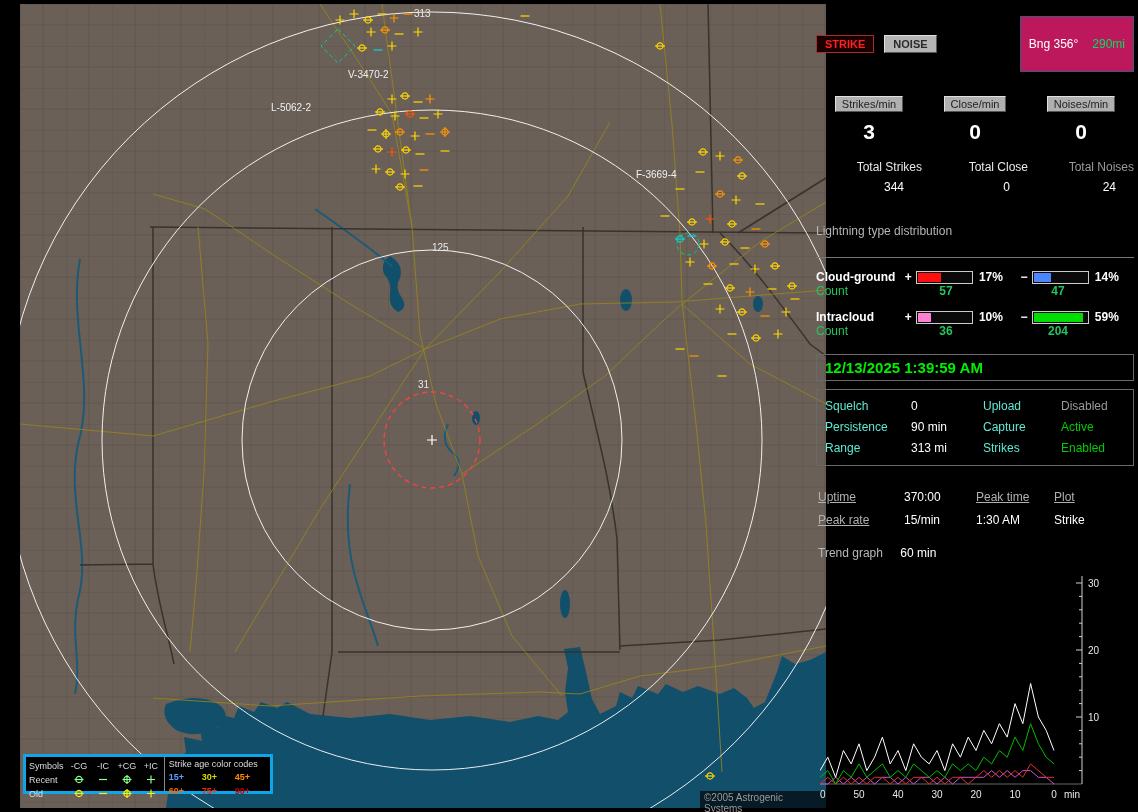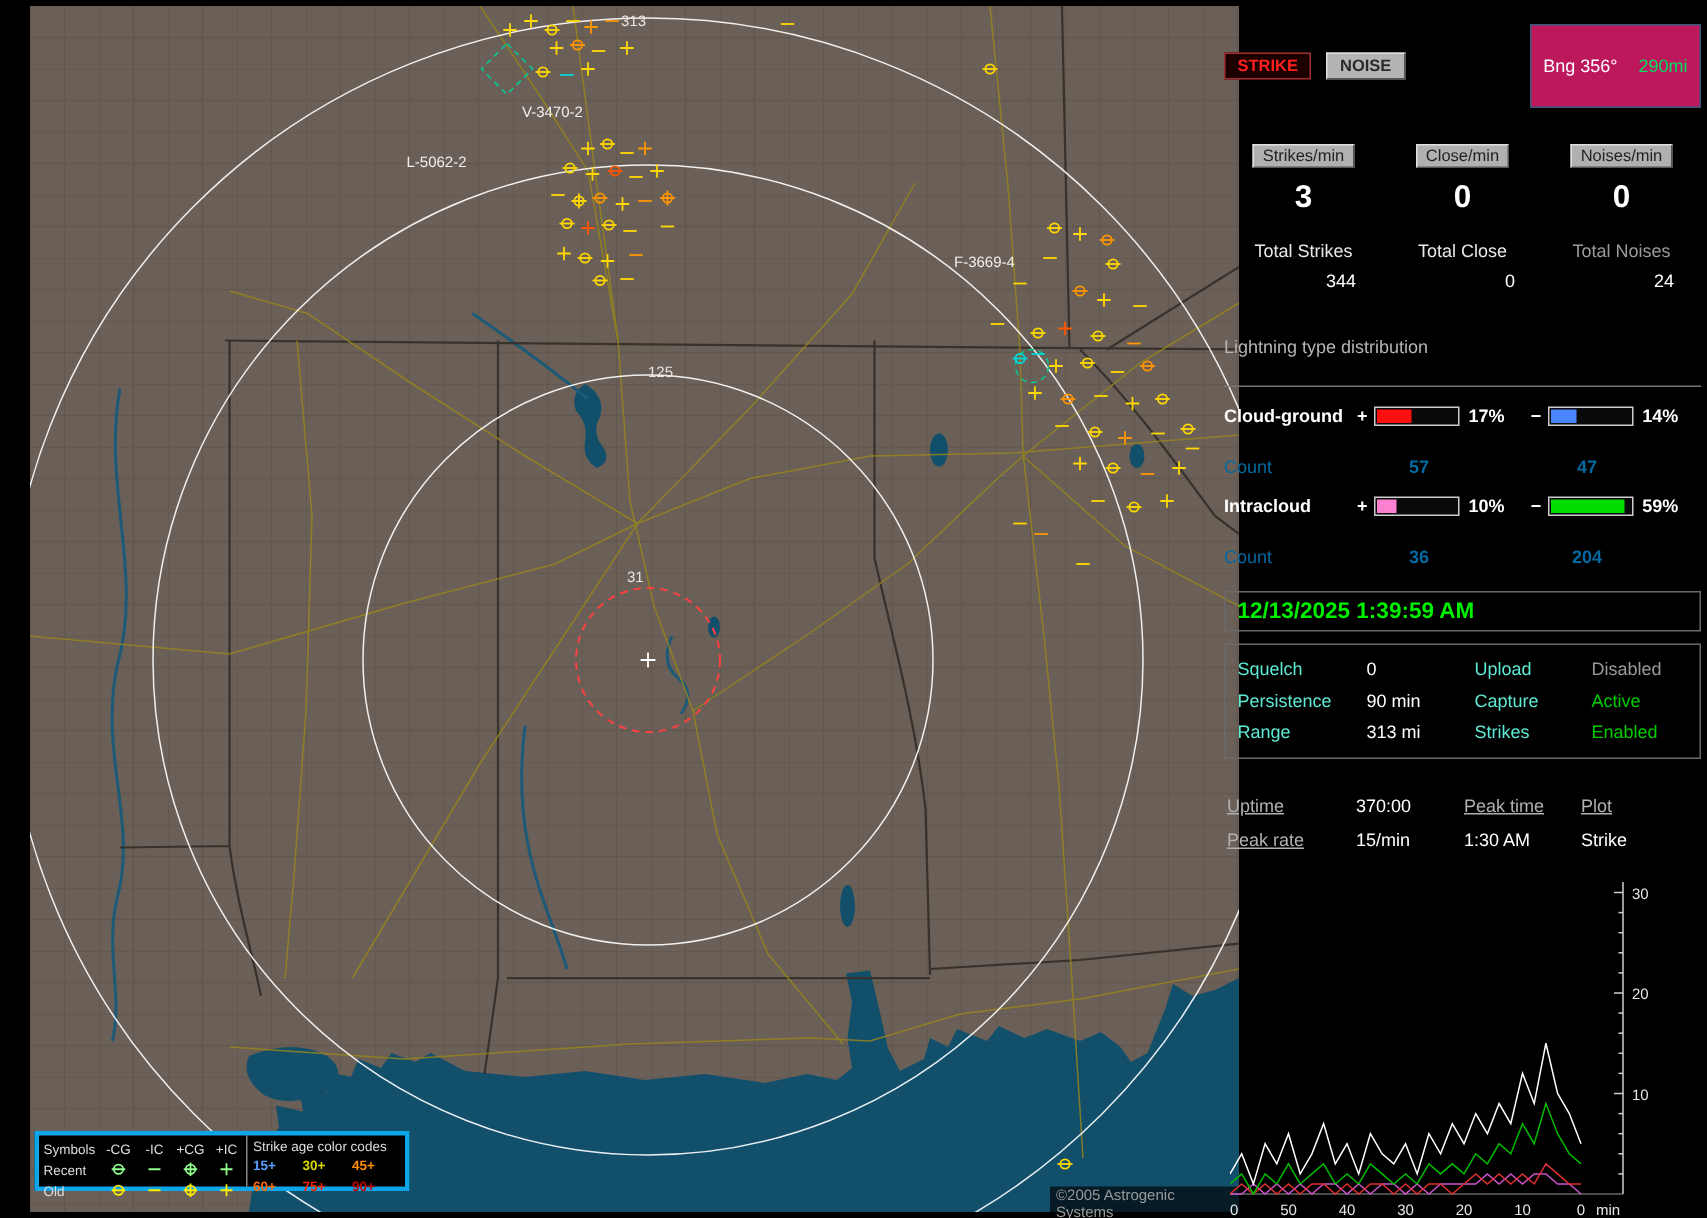--- a/index.html
+++ b/index.html
@@ -32,32 +32,32 @@
   .bng{margin-left:auto;background:#be185d;border:1px solid #3a5a7a;padding:20px 8px;font-size:12px;font-weight:normal;color:#fff;display:flex;gap:14px;}
   .bng .rng{color:#00e060;}
 
   .rates{display:flex;margin-top:24px;}
   .rate{width:106px;text-align:center;}
   .rbtn{display:inline-block;background:#b0b0b0;color:#222;font-size:11px;padding:1px 6px;border:1px solid;border-color:#e0e0e0 #555 #555 #e0e0e0;}
   .rval{margin-top:8px;font-size:21px;font-weight:bold;color:#fff;}
 
   .totals{display:flex;margin-top:16px;}
   .total{width:106px;text-align:center;}
-  .t-label{color:#e8e8e8;}
+  .t-label{color:#e8e8e8;text-align:right;}
   .t-muted .t-label{color:#9a9a9a;}
   .t-val{margin-top:6px;color:#fff;text-align:right;padding-right:18px;}
 
   .dist-title{margin-top:30px;color:#b5b5b5;padding-bottom:19px;border-bottom:1px solid #777;}
   .dist-row{display:flex;align-items:center;margin-top:12px;}
   .d-label{width:88px;font-weight:bold;color:#fff;}
   .d-sign{width:12px;text-align:center;color:#fff;font-weight:bold;}
   .d-bar{width:56px;height:11px;border:1px solid #ccc;background:#0a0a0a;margin:0 2px;position:relative;}
   .d-bar i{position:absolute;left:1px;top:1px;bottom:1px;width:0;}
   .d-pct{width:40px;font-weight:bold;color:#fff;padding-left:4px;}
-  .count-row{display:flex;margin-top:20px;color:#0369a1;}
+  .count-row{display:flex;margin-top:0;color:#22c55e;}
   .c-label{width:100px;}
   .c-val{width:60px;text-align:center;font-weight:bold;}
   .c-spacer{width:52px;}
 
   .dt-box{margin-top:16px;border:1px solid #6a6a6a;padding:4px 8px;font-size:15px;font-weight:bold;color:#00ef00;}
   .settings{margin-top:8px;border:1px solid #6a6a6a;padding:6px 8px;}
   .set-row{display:grid;grid-template-columns:86px 72px 78px 62px;line-height:21px;}
   .s-label{color:#5eead4;}
   .s-val{color:#fff;}
 
@@ -622,20 +622,24 @@
         <span class="st-label">Plot</span>
       </div>
       <div class="stat-row">
         <span class="st-label">Peak rate</span>
         <span class="st-val">15/min</span>
         <span class="st-val">1:30 AM</span>
         <span class="st-val">Strike</span>
       </div>
     </div>
 
+    <div class="trend-label">
+      <span>Trend graph</span>
+      <span class="tp">60 min</span>
+    </div>
 
     <div id="chart"><svg width="300" height="238">
           <line x1="0" y1="216" x2="262" y2="216" stroke="#666" stroke-width="1"></line>
           <line x1="262" y1="8" x2="262" y2="216" stroke="#cfcfcf" stroke-width="1"></line>
           <line x1="262" y1="202.6" x2="259" y2="202.6" stroke="#cfcfcf" stroke-width="1"></line>
           <line x1="262" y1="189.2" x2="259" y2="189.2" stroke="#cfcfcf" stroke-width="1"></line>
           <line x1="262" y1="175.8" x2="259" y2="175.8" stroke="#cfcfcf" stroke-width="1"></line>
           <line x1="262" y1="162.4" x2="259" y2="162.4" stroke="#cfcfcf" stroke-width="1"></line>
           <line x1="262" y1="149" x2="256" y2="149" stroke="#cfcfcf" stroke-width="1"></line>
           <line x1="262" y1="135.6" x2="259" y2="135.6" stroke="#cfcfcf" stroke-width="1"></line>

